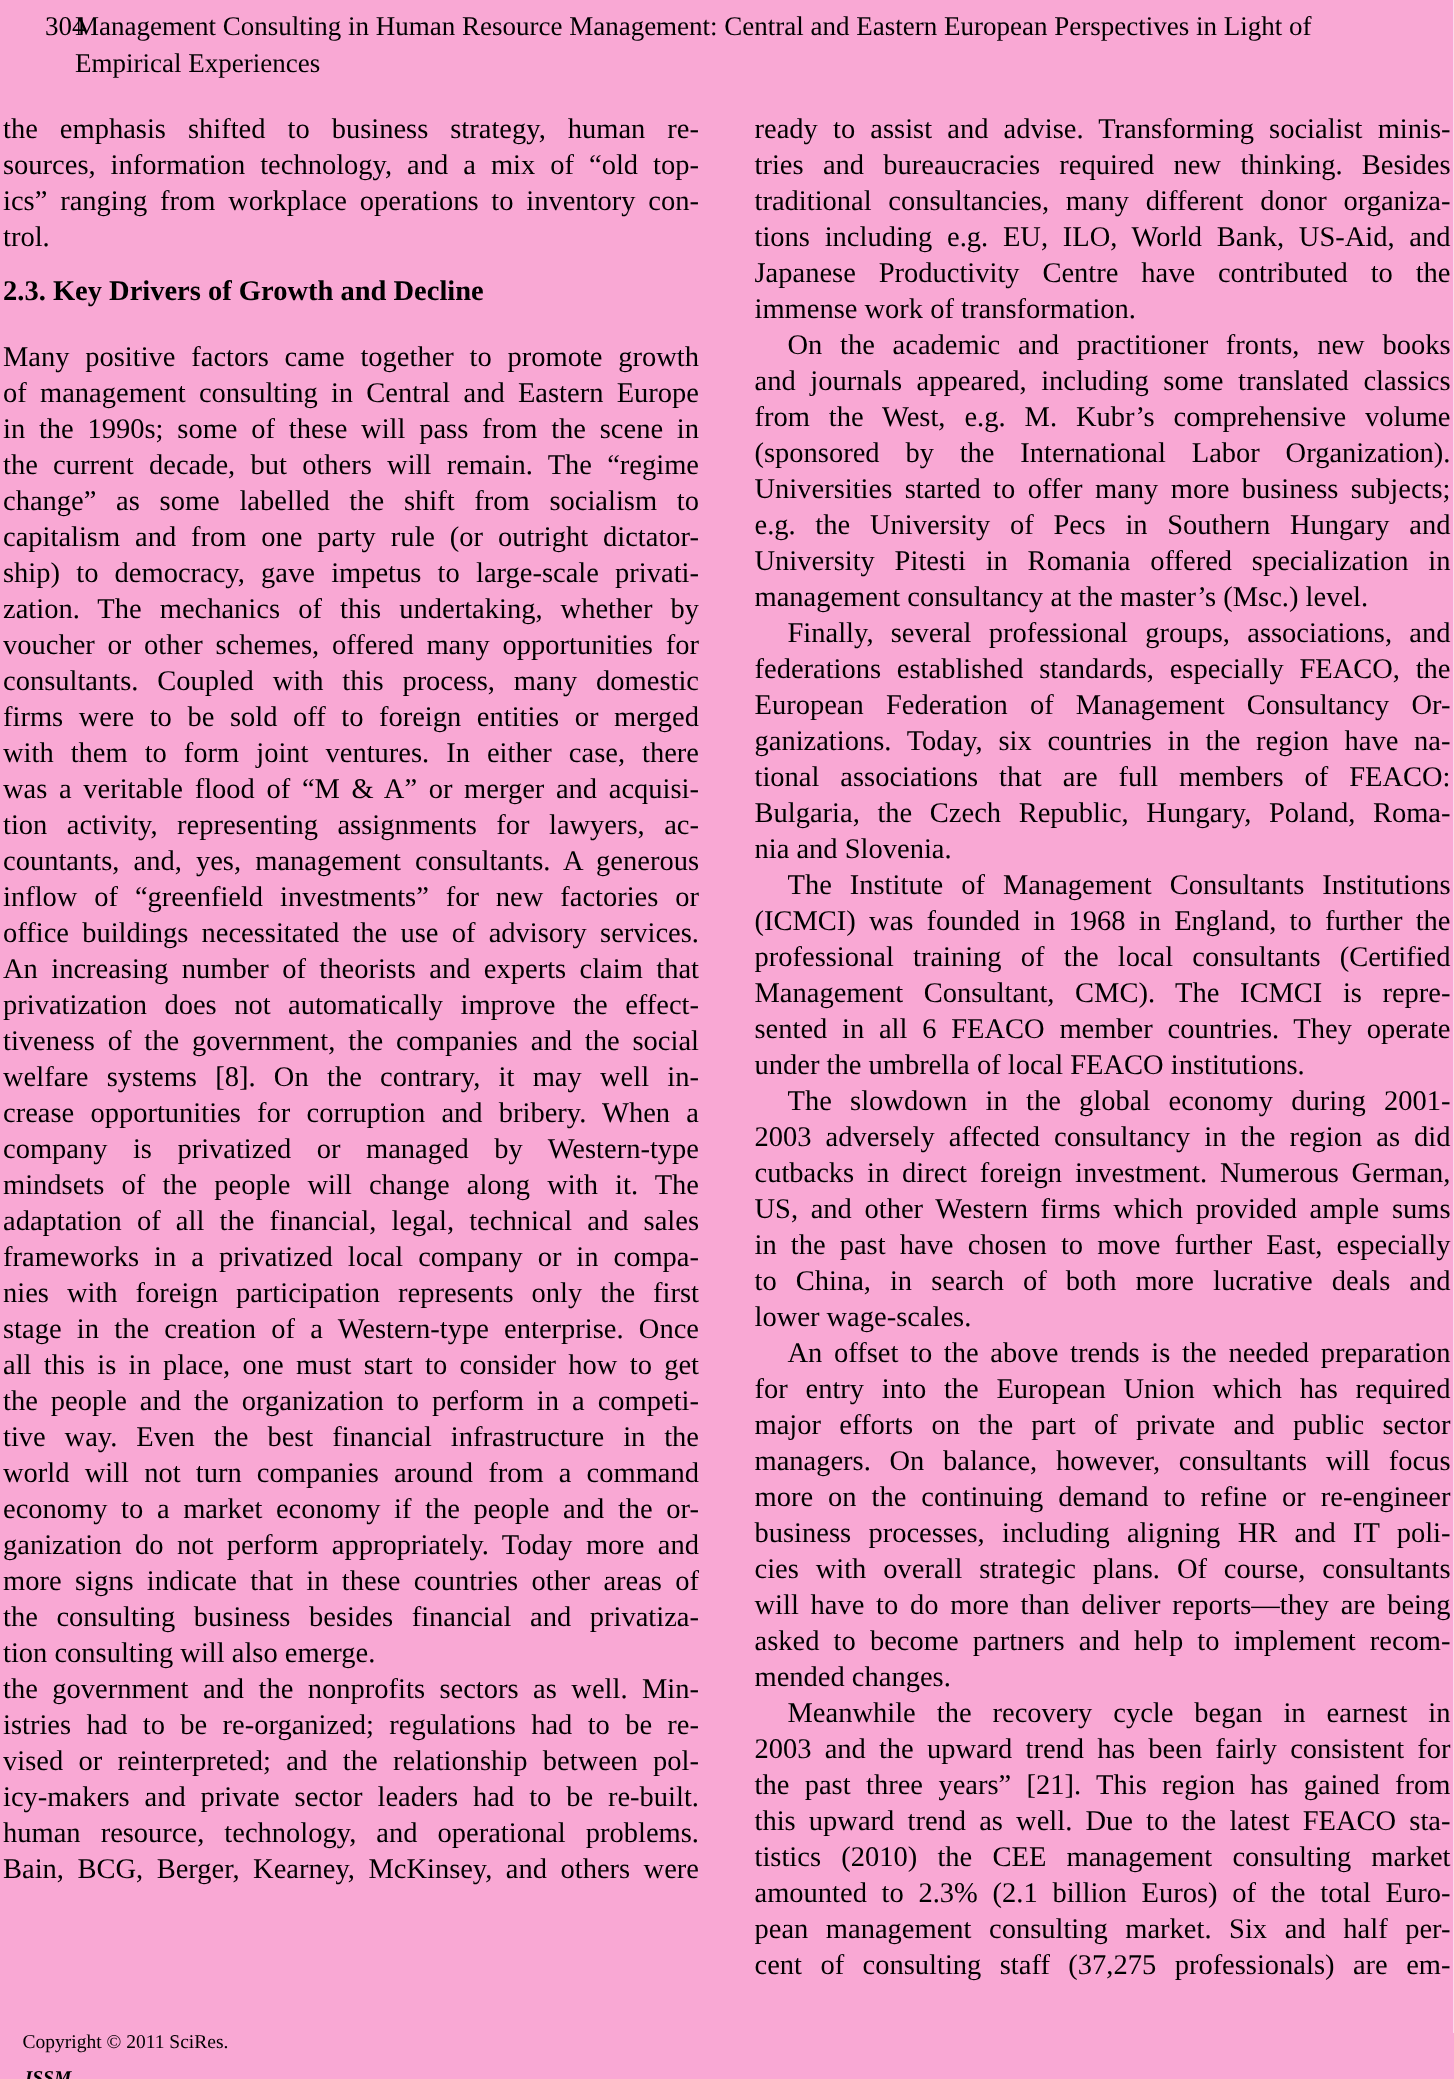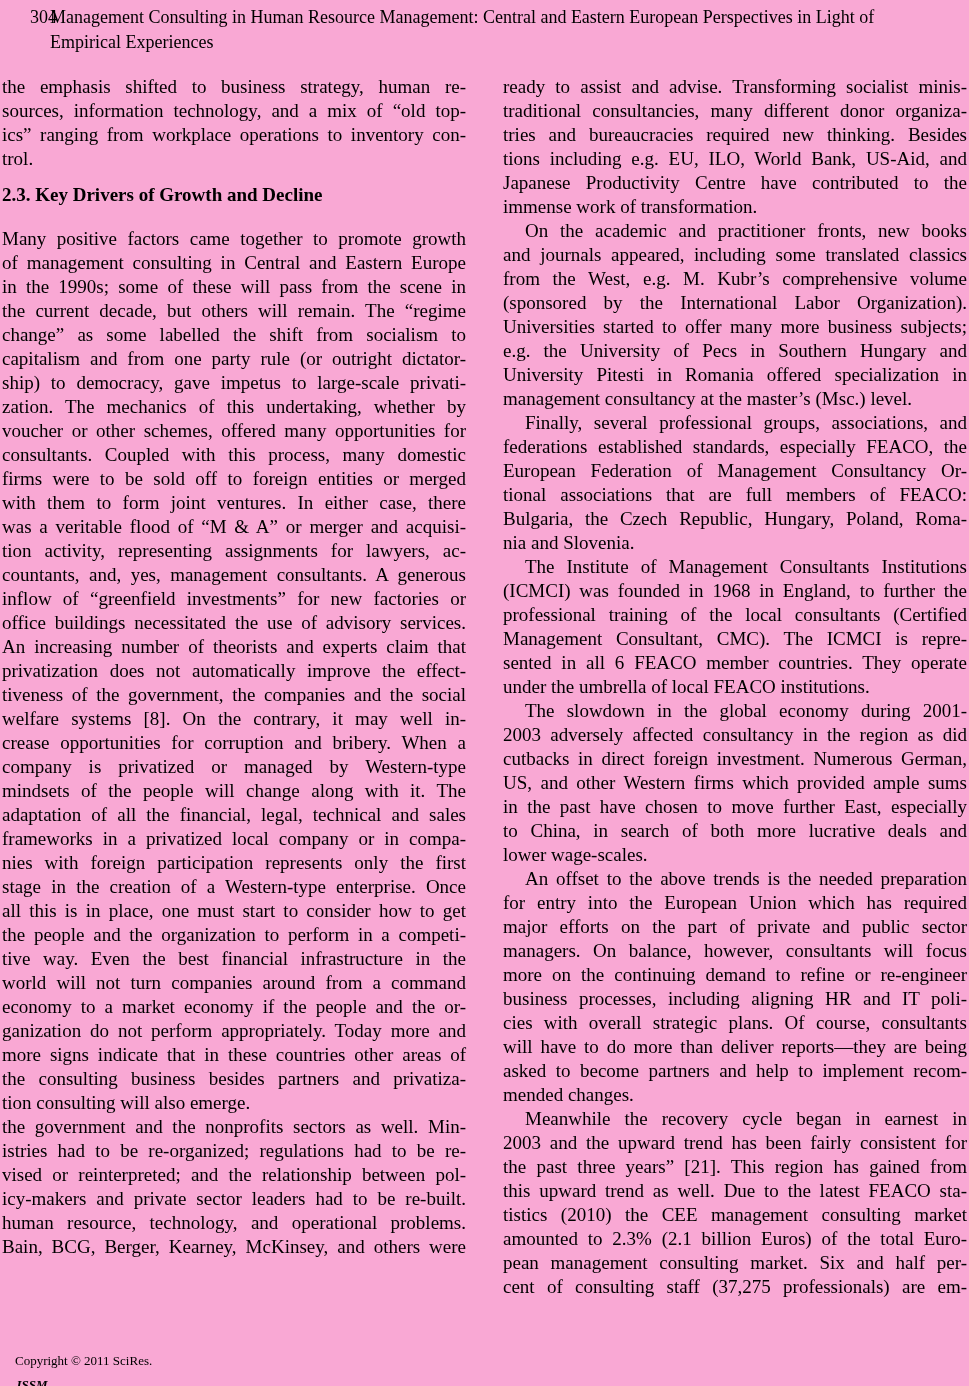--- a/index.html
+++ b/index.html
@@ -137,55 +137,56 @@
           <div class="line">frameworks in a privatized local company or in compa-</div>
           <div class="line">nies with foreign participation represents only the first</div>
           <div class="line">stage in the creation of a Western-type enterprise. Once</div>
           <div class="line">all this is in place, one must start to consider how to get</div>
           <div class="line">the people and the organization to perform in a competi-</div>
           <div class="line">tive way. Even the best financial infrastructure in the</div>
           <div class="line">world will not turn companies around from a command</div>
           <div class="line">economy to a market economy if the people and the or-</div>
           <div class="line">ganization do not perform appropriately. Today more and</div>
           <div class="line">more signs indicate that in these countries other areas of</div>
-          <div class="line">the consulting business besides partners and privatiza-</div>
+          <div class="line">the consulting business besides financial and privatiza-</div>
           <div class="line last">tion consulting will also emerge.</div>
         </div>
         <div class="para">
           <div class="line">the government and the nonprofits sectors as well. Min-</div>
           <div class="line">istries had to be re-organized; regulations had to be re-</div>
           <div class="line">vised or reinterpreted; and the relationship between pol-</div>
           <div class="line">icy-makers and private sector leaders had to be re-built.</div>
           <div class="line">human resource, technology, and operational problems.</div>
           <div class="line">Bain, BCG, Berger, Kearney, McKinsey, and others were</div>
         </div>
       </section>
     <section class="col" id="col-right">
         <div class="para">
           <div class="line">ready to assist and advise. Transforming socialist minis-</div>
+          <div class="line">tries and bureaucracies required new thinking. Besides</div>
           <div class="line">traditional consultancies, many different donor organiza-</div>
-          <div class="line">tries and bureaucracies required new thinking. Besides</div>
           <div class="line">tions including e.g. EU, ILO, World Bank, US-Aid, and</div>
           <div class="line">Japanese Productivity Centre have contributed to the</div>
           <div class="line last">immense work of transformation.</div>
         </div>
         <div class="para">
           <div class="line indent">On the academic and practitioner fronts, new books</div>
           <div class="line">and journals appeared, including some translated classics</div>
           <div class="line">from the West, e.g. M. Kubr’s comprehensive volume</div>
           <div class="line">(sponsored by the International Labor Organization).</div>
           <div class="line">Universities started to offer many more business subjects;</div>
           <div class="line">e.g. the University of Pecs in Southern Hungary and</div>
           <div class="line">University Pitesti in Romania offered specialization in</div>
           <div class="line last">management consultancy at the master’s (Msc.) level.</div>
         </div>
         <div class="para">
           <div class="line indent">Finally, several professional groups, associations, and</div>
           <div class="line">federations established standards, especially FEACO, the</div>
           <div class="line">European Federation of Management Consultancy Or-</div>
+          <div class="line">ganizations. Today, six countries in the region have na-</div>
           <div class="line">tional associations that are full members of FEACO:</div>
           <div class="line">Bulgaria, the Czech Republic, Hungary, Poland, Roma-</div>
           <div class="line last">nia and Slovenia.</div>
         </div>
         <div class="para">
           <div class="line indent">The Institute of Management Consultants Institutions</div>
           <div class="line">(ICMCI) was founded in 1968 in England, to further the</div>
           <div class="line">professional training of the local consultants (Certified</div>
           <div class="line">Management Consultant, CMC). The ICMCI is repre-</div>
           <div class="line">sented in all 6 FEACO member countries. They operate</div>

